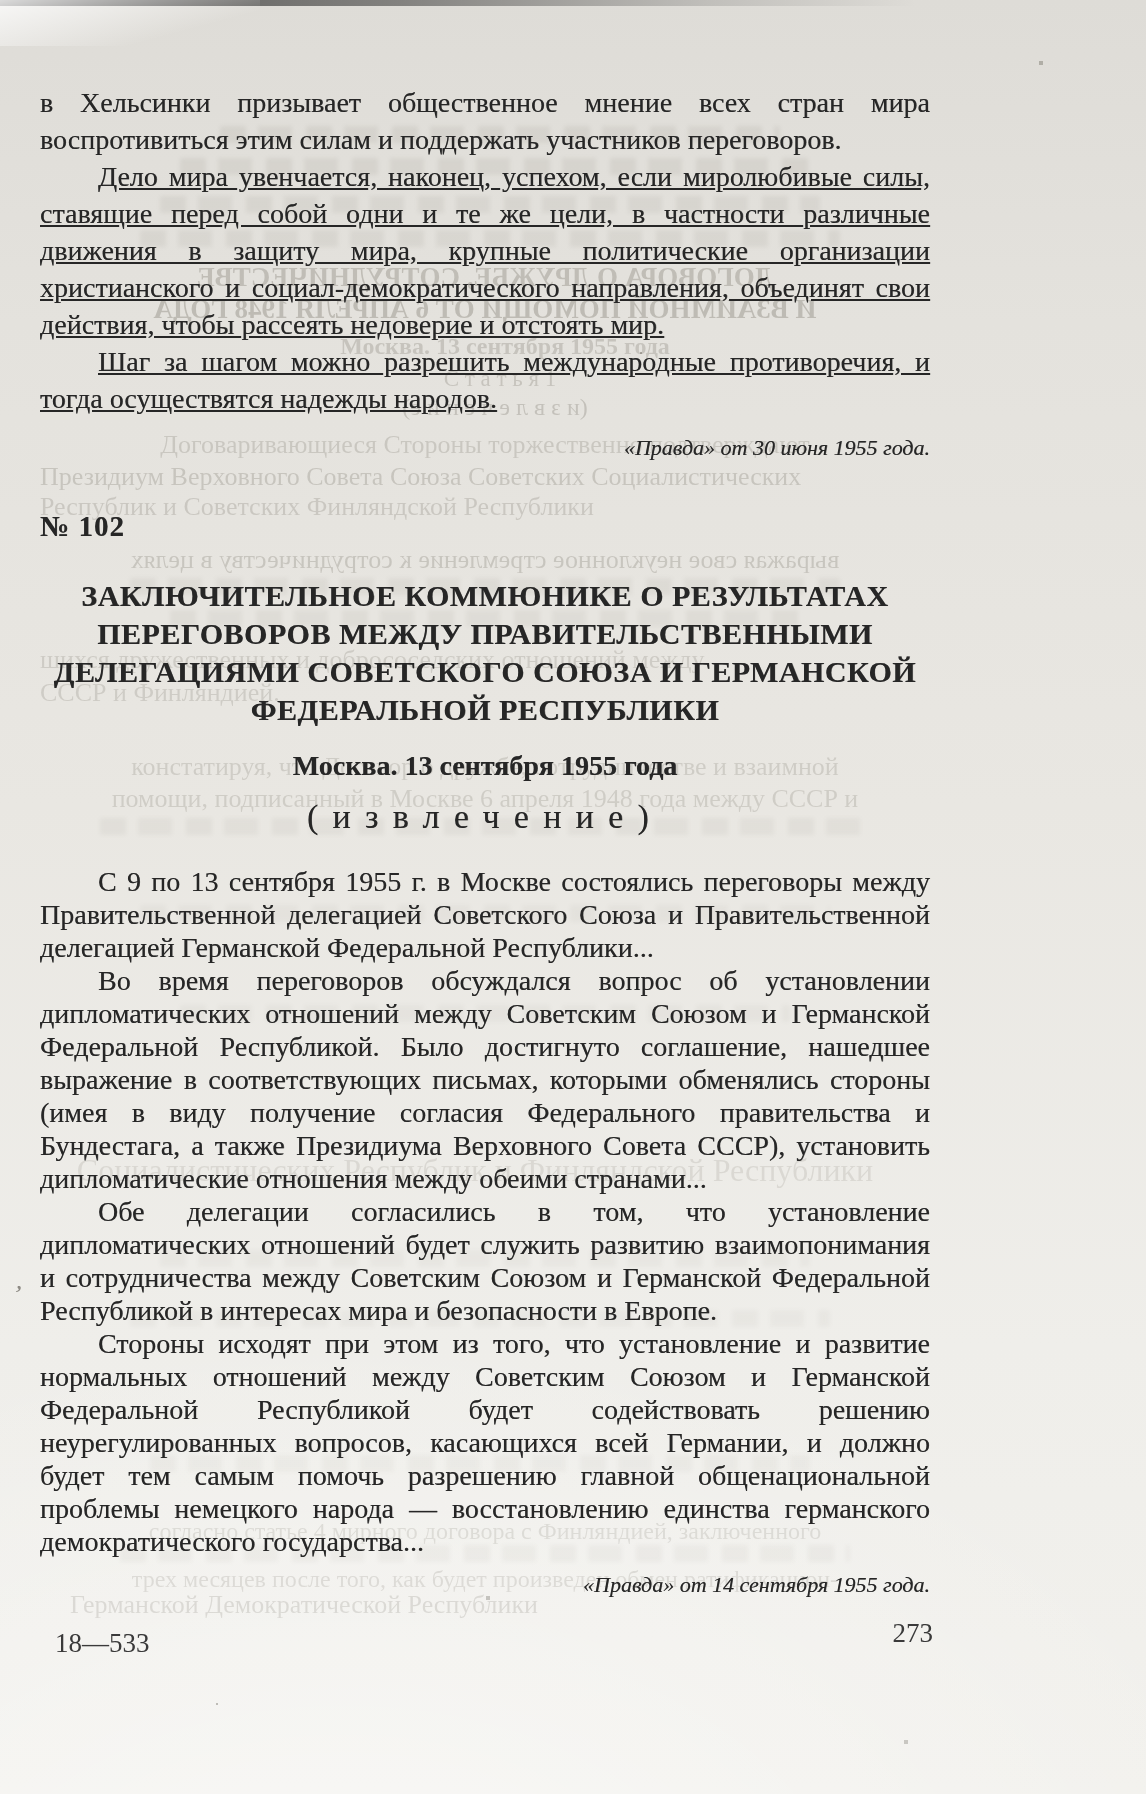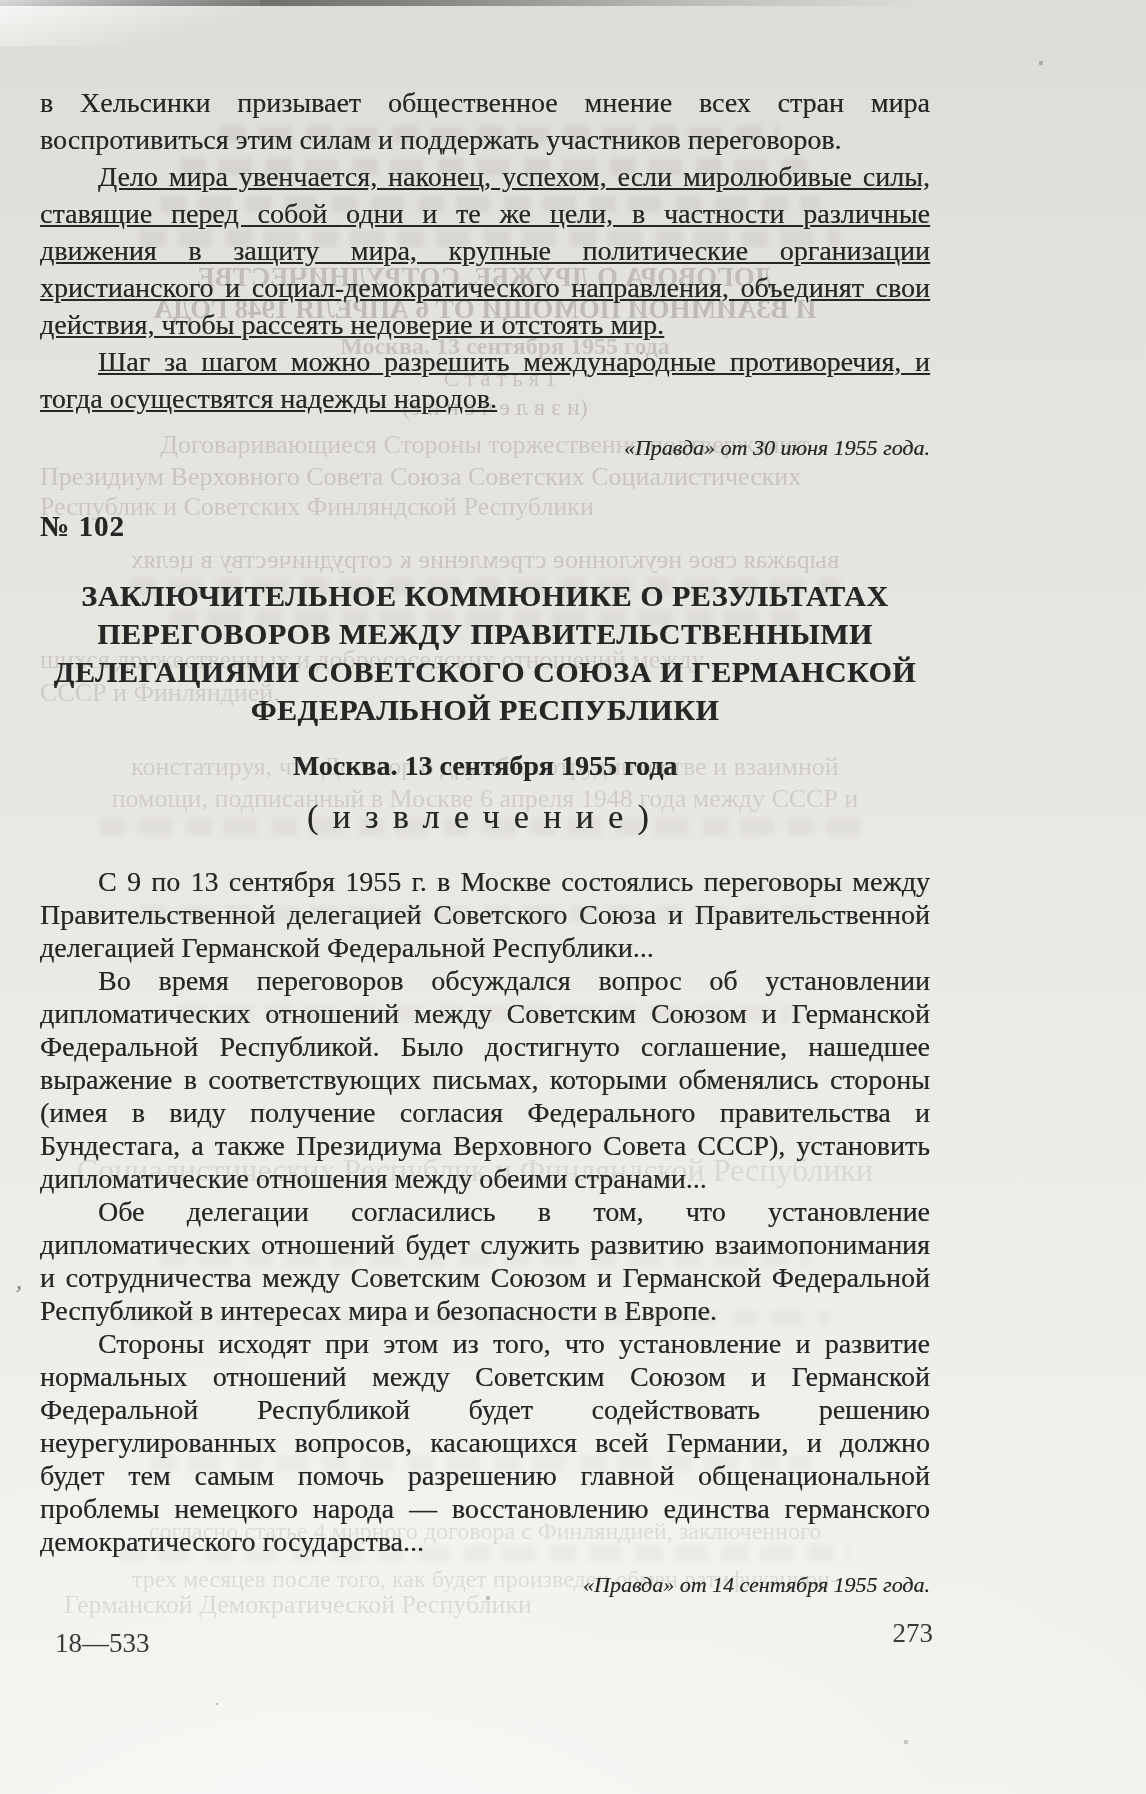--- a/index.html
+++ b/index.html
@@ -104,21 +104,21 @@
       <div class="ghost left" style="top: 462px; font-size: 26px; opacity: 0.22; left: 0px;">Президиум Верховного Совета Союза Советских Социалистических</div>
       <div class="ghost left" style="top: 492px; font-size: 26px; opacity: 0.2; left: 0px;">Республик и Советских Финляндской Республики</div>
       <div class="ghost" style="top: 545px; font-size: 26px; opacity: 0.22; transform: scaleX(-1);">выражая свое неуклонное стремление к сотрудничеству в целях</div>
       <div class="ghost left" style="top: 645px; font-size: 26px; opacity: 0.18; left: 0px;">шихся дружественных и добрососедских отношений между</div>
       <div class="ghost left" style="top: 678px; font-size: 26px; opacity: 0.18; left: 0px;">СССР и Финляндией.</div>
       <div class="ghost" style="top: 752px; font-size: 26px; opacity: 0.18;">констатируя, что Договор о дружбе, сотрудничестве и взаимной</div>
       <div class="ghost" style="top: 784px; font-size: 26px; opacity: 0.18;">помощи, подписанный в Москве 6 апреля 1948 года между СССР и</div>
       <div class="ghost" style="top: 1152px; font-size: 32px; opacity: 0.13; margin-left: -20px;">Социалистических Республик и Финляндской Республики</div>
       <div class="ghost" style="top: 1518px; font-size: 24px; opacity: 0.14;">согласно статье 4 мирного договора с Финляндией, заключенного</div>
       <div class="ghost" style="top: 1566px; font-size: 24px; opacity: 0.15;">трех месяцев после того, как будет произведен обмен ратификацион-</div>
-      <div class="ghost left" style="top: 1590px; font-size: 26px; opacity: 0.16; left: 24px;">Германской Демократической Республики</div>
+      <div class="ghost left" style="top: 1590px; font-size: 26px; opacity: 0.16; left: 30px;">Германской Демократической Республики</div>
       <div class="ghost-bar" style="top: 126px; left: 180px; width: 560px; opacity: 0.18;"></div>
       <div class="ghost-bar" style="top: 158px; left: 140px; width: 640px; opacity: 0.18;"></div>
       <div class="ghost-bar" style="top: 196px; left: 120px; width: 660px; opacity: 0.16;"></div>
       <div class="ghost-bar" style="top: 230px; left: 100px; width: 700px; opacity: 0.16;"></div>
       <div class="ghost-bar" style="top: 578px; left: 90px; width: 710px; opacity: 0.14;"></div>
       <div class="ghost-bar" style="top: 610px; left: 130px; width: 640px; opacity: 0.13;"></div>
       <div class="ghost-bar" style="top: 818px; left: 60px; width: 770px; opacity: 0.12;"></div>
       <div class="ghost-bar" style="top: 905px; left: 100px; width: 690px; opacity: 0.09;"></div>
       <div class="ghost-bar" style="top: 1005px; left: 140px; width: 610px; opacity: 0.09;"></div>
       <div class="ghost-bar" style="top: 1250px; left: 120px; width: 650px; opacity: 0.09;"></div>

